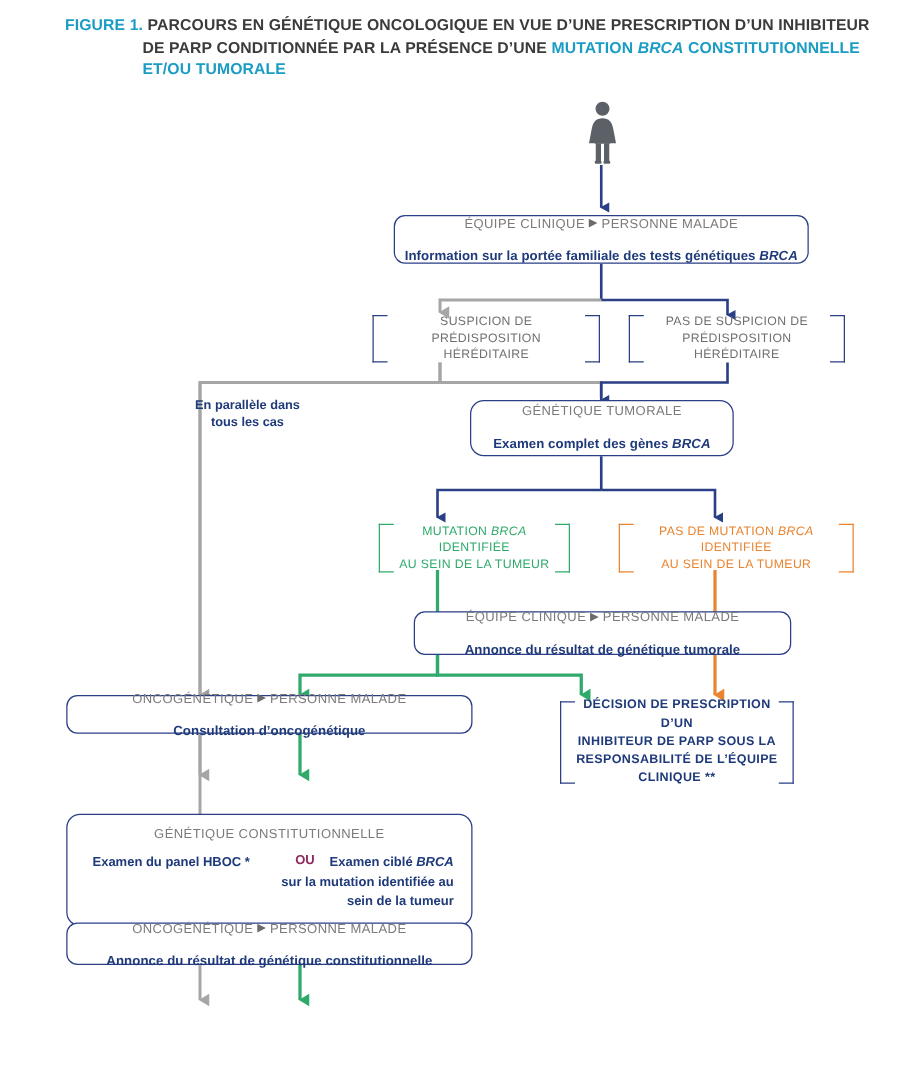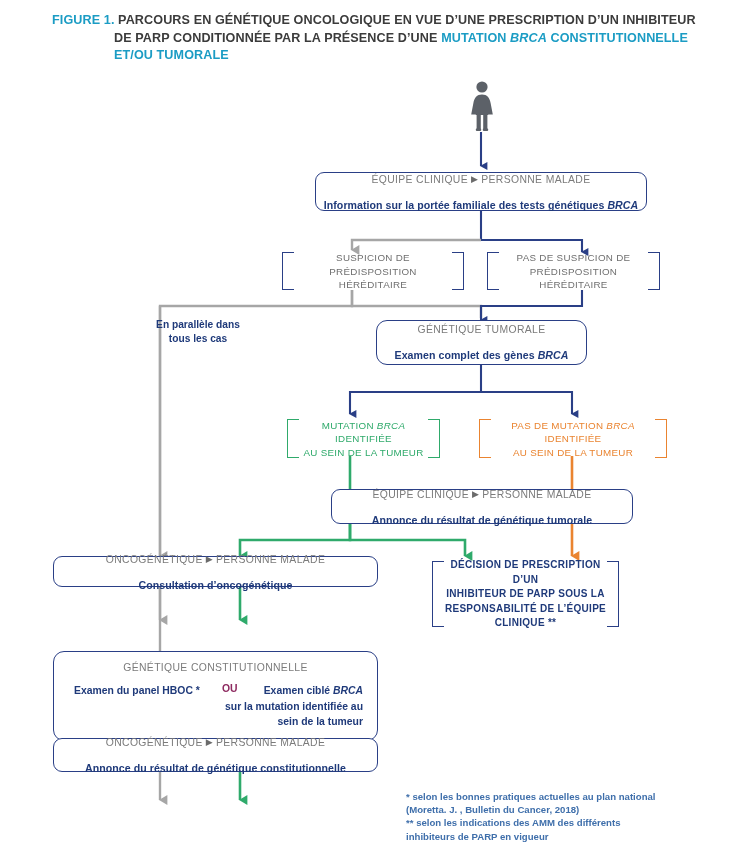--- a/index.html
+++ b/index.html
@@ -37,21 +37,21 @@
     line-height:14px;font-weight:normal;
   }
   .rbox .l1 .tri{color:#6b6b6b;font-size:9px;vertical-align:1px;padding:0 3px;}
   .rbox .l2{
     font-size:10.6px;color:#1f3a7a;font-weight:bold;line-height:14px;
     letter-spacing:.05px;
   }
   .rbox .l2 .it{font-style:italic;}
 
   
-  .brk{position:absolute;box-sizing:border-box;}
+  .brk{position:absolute;box-sizing:border-box;margin-left:16px;}
   .brk .bl,.brk .br{
     position:absolute;top:0;bottom:0;width:11px;
     border-style:solid;border-width:1.5px;
   }
   .brk .bl{left:0;border-right:none;}
   .brk .br{right:0;border-left:none;}
   .brk .btxt{
     position:absolute;left:12px;right:12px;top:50%;
     transform:translateY(-50%);text-align:center;
     font-size:9.8px;line-height:13.5px;letter-spacing:.3px;
@@ -86,21 +86,21 @@
   }
   .gc-head{
     position:absolute;left:0;right:0;top:10px;text-align:center;
     font-size:10.4px;color:#7b7b7b;letter-spacing:.35px;
   }
   .gc-left{
     position:absolute;left:20px;top:31px;width:130px;text-align:left;
     font-size:10.4px;font-weight:bold;color:#1f3a7a;line-height:15px;
   }
   .gc-ou{
-    position:absolute;left:168px;top:31px;width:44px;
+    position:absolute;left:168px;top:31px;width:44px;text-align:center;
     font-size:10.4px;font-weight:bold;color:#8e2a60;
   }
   .gc-right{
     position:absolute;right:14px;top:31px;width:160px;text-align:right;
     font-size:10.4px;font-weight:bold;color:#1f3a7a;line-height:15.5px;
   }
   .gc-right .it{font-style:italic;}
 
   
   .person{position:absolute;left:466px;top:80px;}
@@ -265,20 +265,14 @@
       <span>sein de la tumeur</span>
     </div>
   </div>
 
   <div class="rbox" style="left:53px;top:738px;width:325px;height:34px;">
     <div class="l1"><span>ONCOGÉNÉTIQUE</span><span class="tri">▶</span><span>PERSONNE MALADE</span></div>
     <div class="l2">Annonce du résultat de génétique constitutionnelle</div>
   </div>
 
 
-  <div class="footnote">
-    <span>* selon les bonnes pratiques actuelles au plan national</span><br>
-    <span>(Moretta. J. , Bulletin du Cancer, 2018)</span><br>
-    <span>**  selon les indications des AMM des différents</span><br>
-    <span>inhibiteurs de PARP en vigueur</span>
-  </div>
 
 </div>
 
 </body></html>

